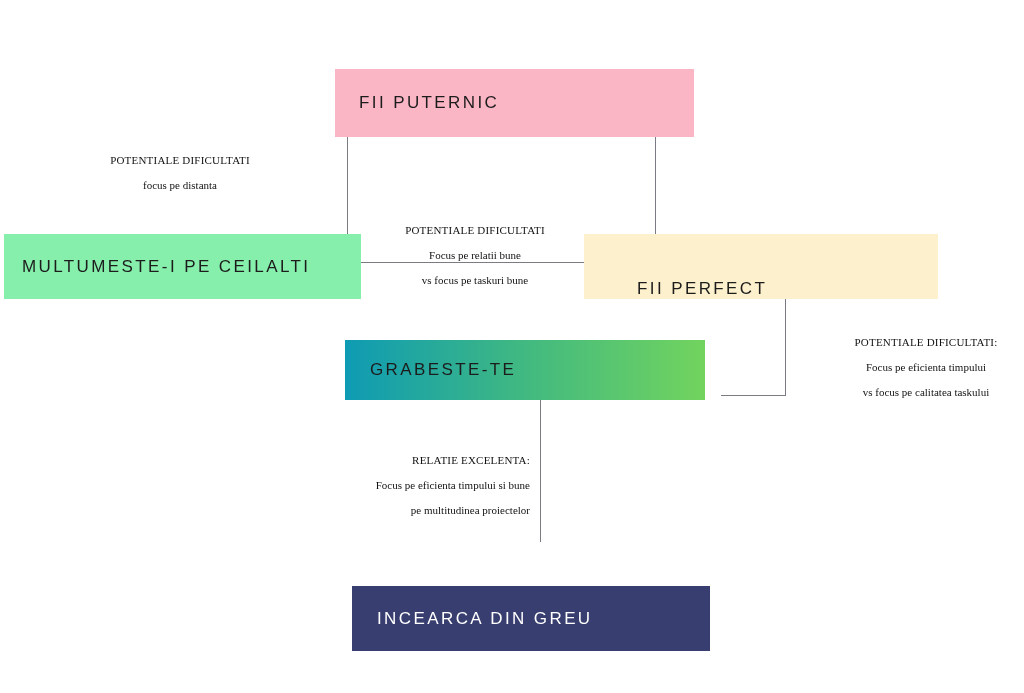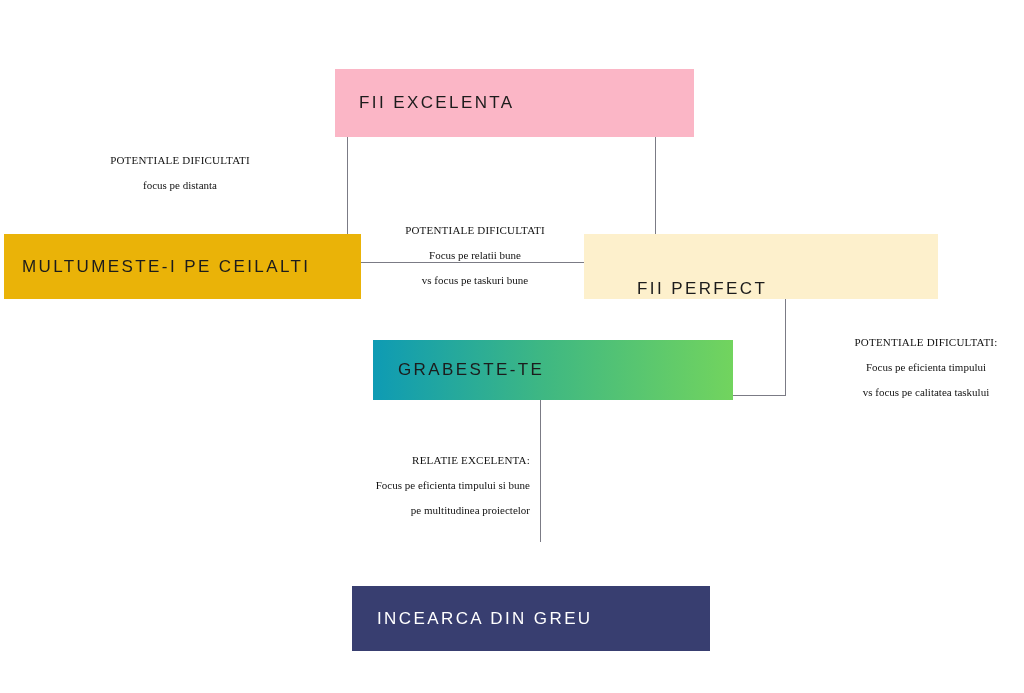--- a/index.html
+++ b/index.html
@@ -37,31 +37,31 @@
   .box-light .box-label { color: #1c1c1c; }
 
   
   #box-fii-puternic {
     left: 335px; top: 69px; width: 359px; height: 68px;
     background: #FBB6C6;
     padding-left: 24px;
   }
   #box-multumeste {
     left: 4px; top: 234px; width: 357px; height: 65px;
-    background: #eab308;
+    background: #86efac;
     padding-left: 18px;
   }
   #box-fii-perfect {
     left: 584px; top: 234px; width: 354px; height: 65px;
     background: #FDF0CC;
     padding-left: 53px;
     align-items: flex-end;
   }
   #box-grabeste {
-    left: 373px; top: 340px; width: 360px; height: 60px;
+    left: 345px; top: 340px; width: 360px; height: 60px;
     background: linear-gradient(90deg, #0E9BB4 0%, #3FB882 48%, #72D45E 100%);
     padding-left: 25px;
   }
   #box-incearca {
     left: 352px; top: 542px; width: 358px; height: 65px;
     background: #383E70;
     padding-left: 25px;
     margin-top: 44px;
   }
 
@@ -105,21 +105,21 @@
 <div id="canvas">
 
   <div class="conn conn-v" id="conn-pink-purple"></div>
   <div class="conn conn-v" id="conn-pink-yellow"></div>
   <div class="conn conn-h" id="conn-purple-yellow"></div>
   <div class="conn conn-v" id="conn-yellow-down"></div>
   <div class="conn conn-h" id="conn-yellow-left"></div>
   <div class="conn conn-v" id="conn-green-navy"></div>
 
   <div class="box box-light" id="box-fii-puternic">
-    <span class="box-label">FII EXCELENTA</span>
+    <span class="box-label">FII PUTERNIC</span>
   </div>
 
   <div class="box box-light" id="box-multumeste">
     <span class="box-label">MULTUMESTE-I PE CEILALTI</span>
   </div>
 
   <div class="box box-light" id="box-fii-perfect">
     <span class="box-label">FII PERFECT</span>
   </div>
 

